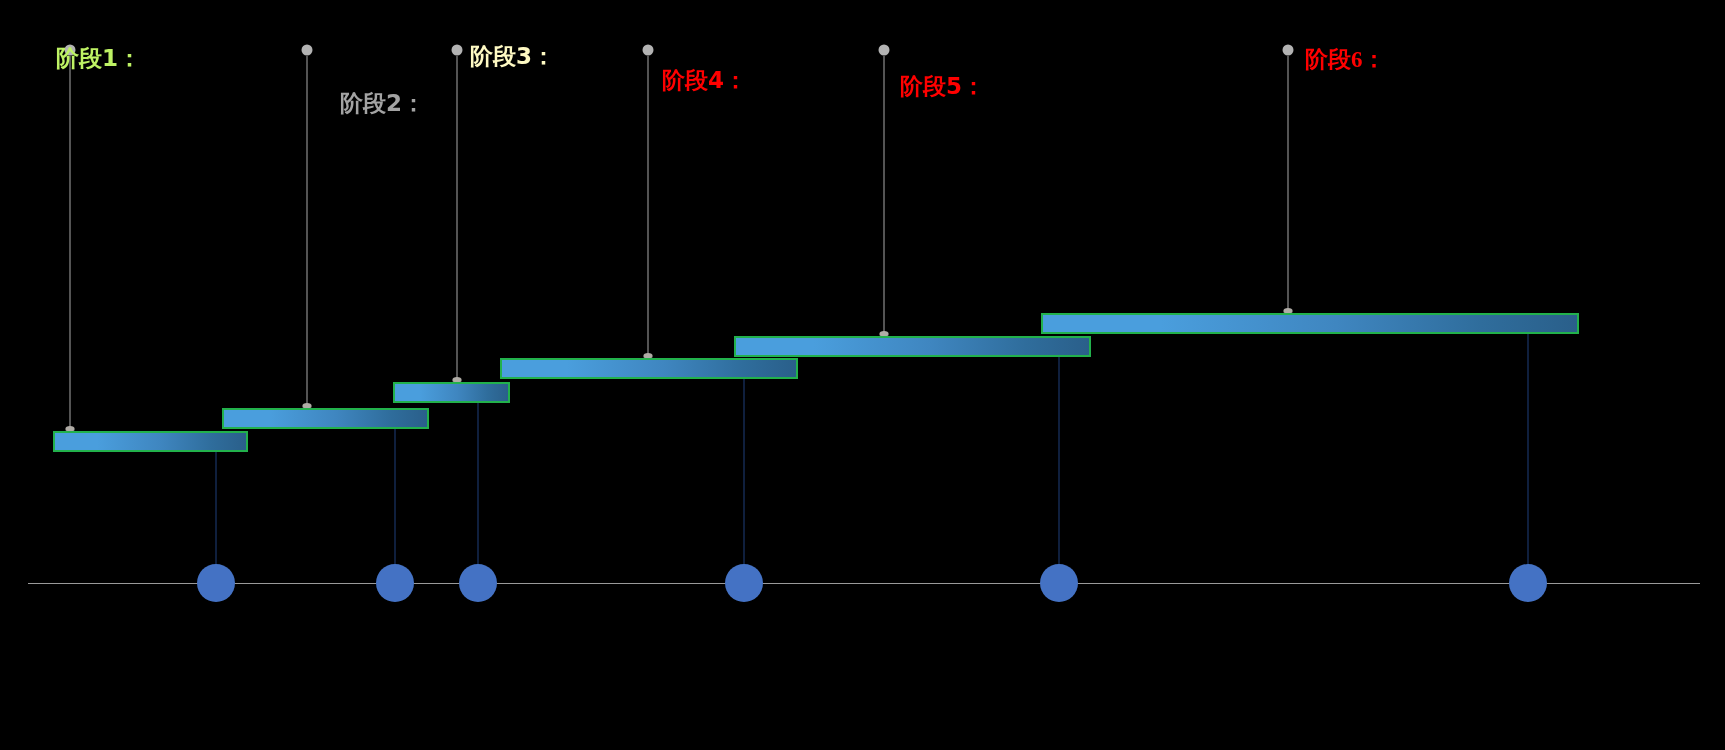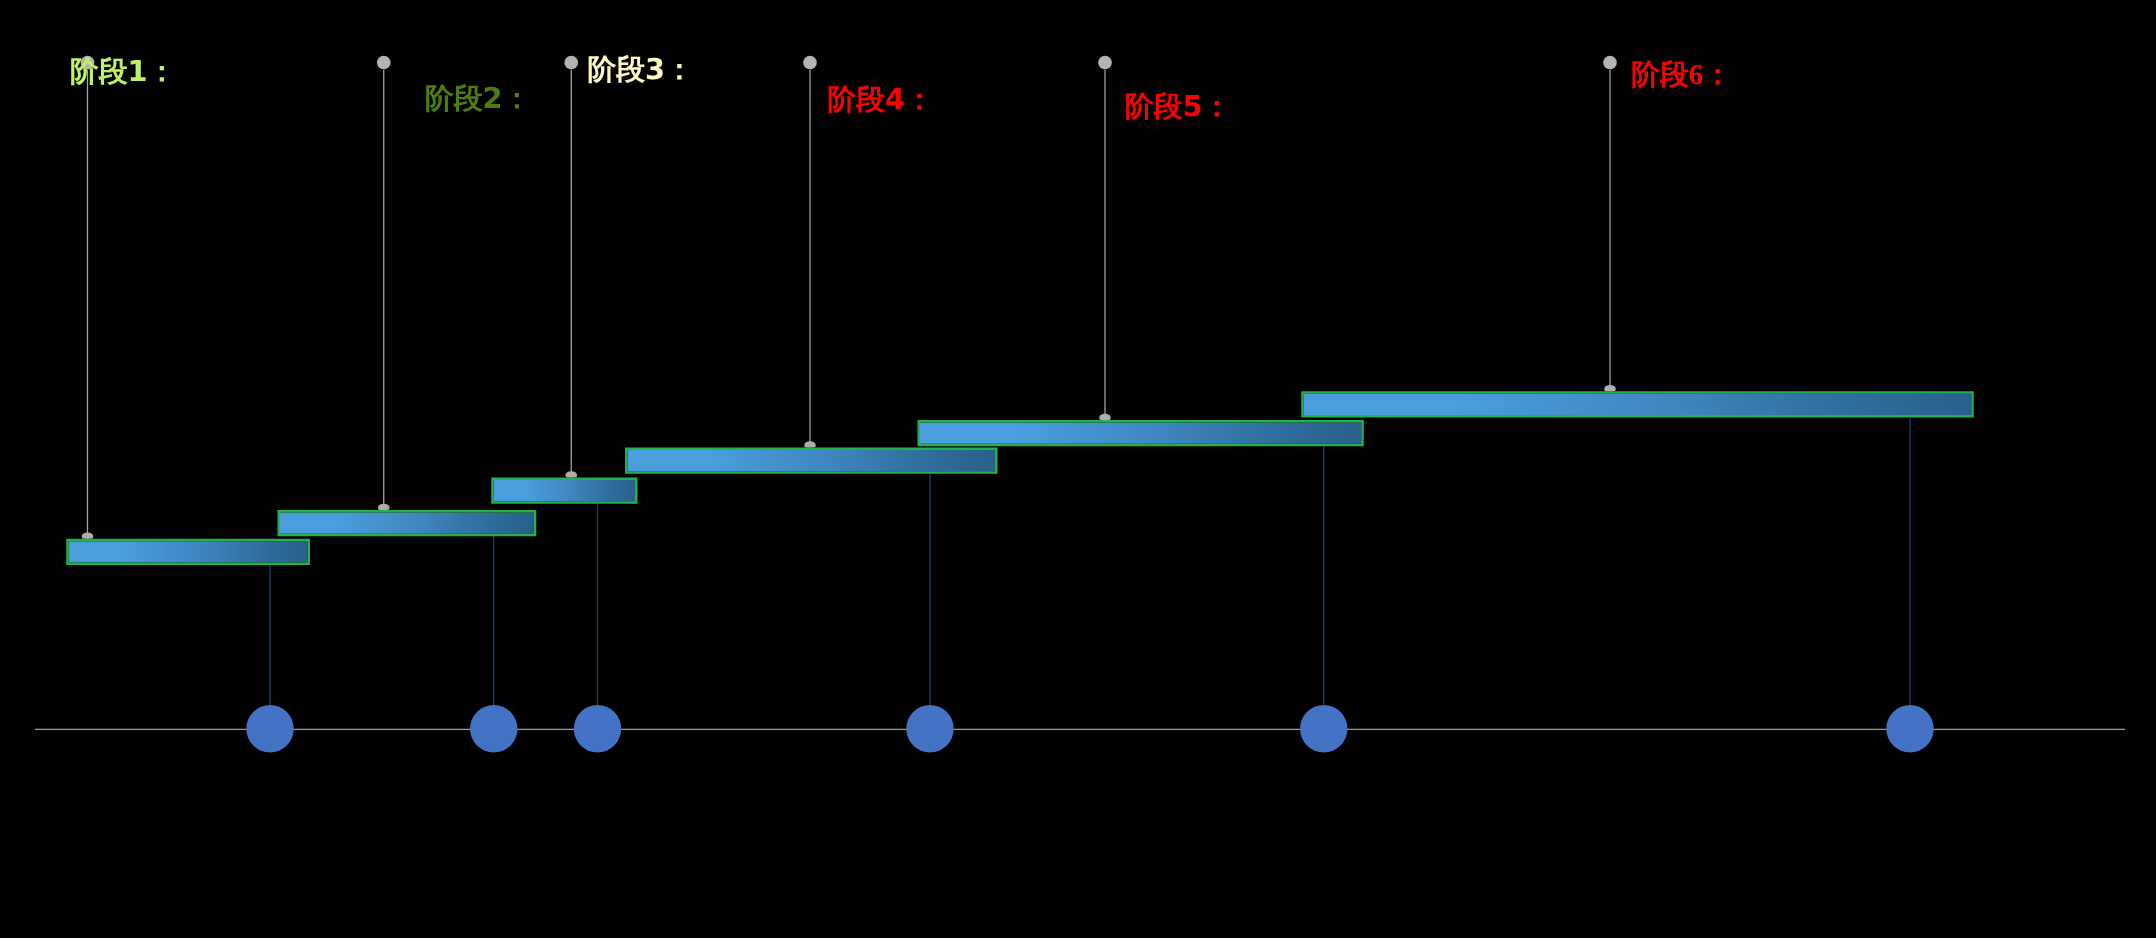--- a/index.html
+++ b/index.html
@@ -112,21 +112,21 @@
   <div class="stem-nub" style="left: 1288px; top: 308px;"></div>
 
   <div class="marker-dot" style="left: 70px; top: 50px; background: rgb(179, 179, 179);"></div>
   <div class="marker-dot" style="left: 307px; top: 50px; background: rgb(179, 179, 179);"></div>
   <div class="marker-dot" style="left: 457px; top: 50px; background: rgb(179, 179, 179);"></div>
   <div class="marker-dot" style="left: 648px; top: 50px; background: rgb(179, 179, 179);"></div>
   <div class="marker-dot" style="left: 884px; top: 50px; background: rgb(179, 179, 179);"></div>
   <div class="marker-dot" style="left: 1288px; top: 50px; background: rgb(179, 179, 179);"></div>
 
   <div class="phase-label" style="left: 56px; top: 47px; color: #bef264; text-align: right;">阶段1：</div>
-  <div class="phase-label" style="left: 340px; top: 68px; color: #4d7c0f;">阶段2：</div>
+  <div class="phase-label" style="left: 340px; top: 92px; color: #a3a3a3;">阶段2：</div>
   <div class="phase-label" style="left: 470px; top: 45px; color: #fef9c3;">阶段3：</div>
   <div class="phase-label" style="left: 662px; top: 69px; color: rgb(255, 0, 0);">阶段4：</div>
   <div class="phase-label" style="left: 900px; top: 75px; color: rgb(255, 0, 0);">阶段5：</div>
   <div class="phase-label" style="left: 1305px; top: 48px; color: rgb(255, 0, 0); font-family: Liberation Serif, serif;">阶段6：</div>
 
   <div class="drop-line" style="left: 216px; top: 452px; height: 131px; background: rgb(31, 63, 122);"></div>
   <div class="drop-line" style="left: 395px; top: 429px; height: 154px; background: rgb(31, 63, 122);"></div>
   <div class="drop-line" style="left: 478px; top: 403px; height: 180px; background: rgb(31, 63, 122);"></div>
   <div class="drop-line" style="left: 744px; top: 379px; height: 204px; background: rgb(31, 63, 122);"></div>
   <div class="drop-line" style="left: 1059px; top: 357px; height: 226px; background: rgb(31, 63, 122);"></div>

